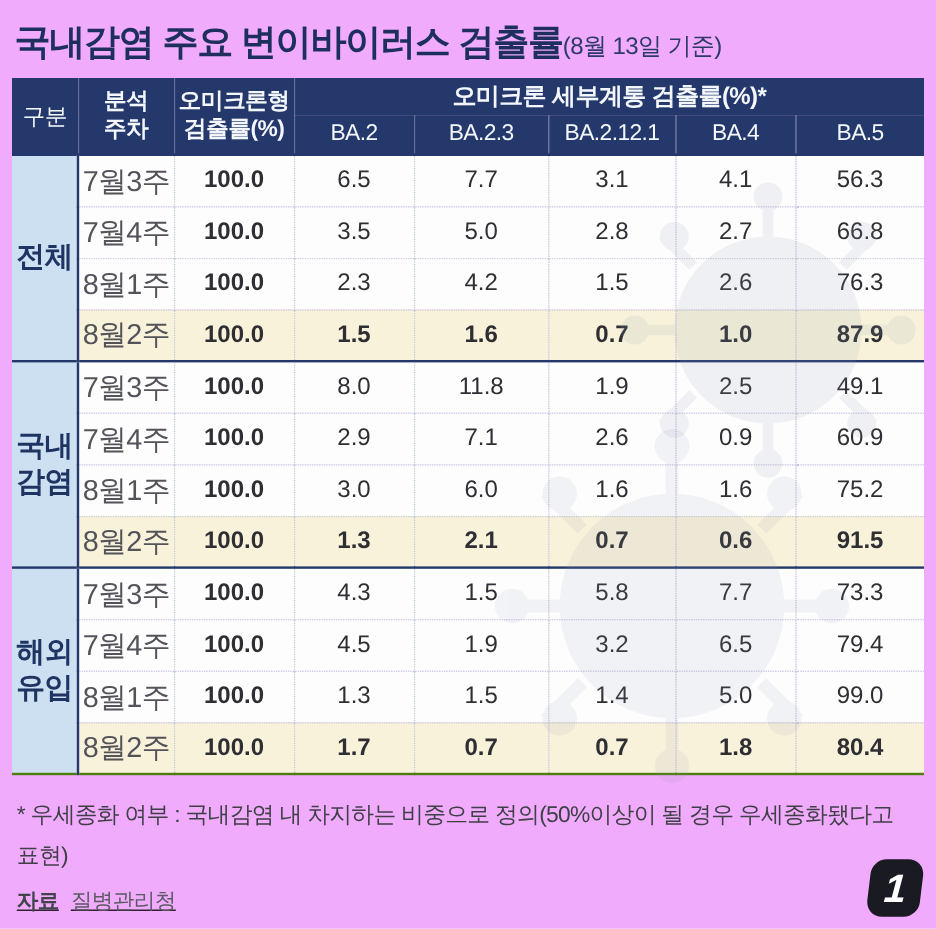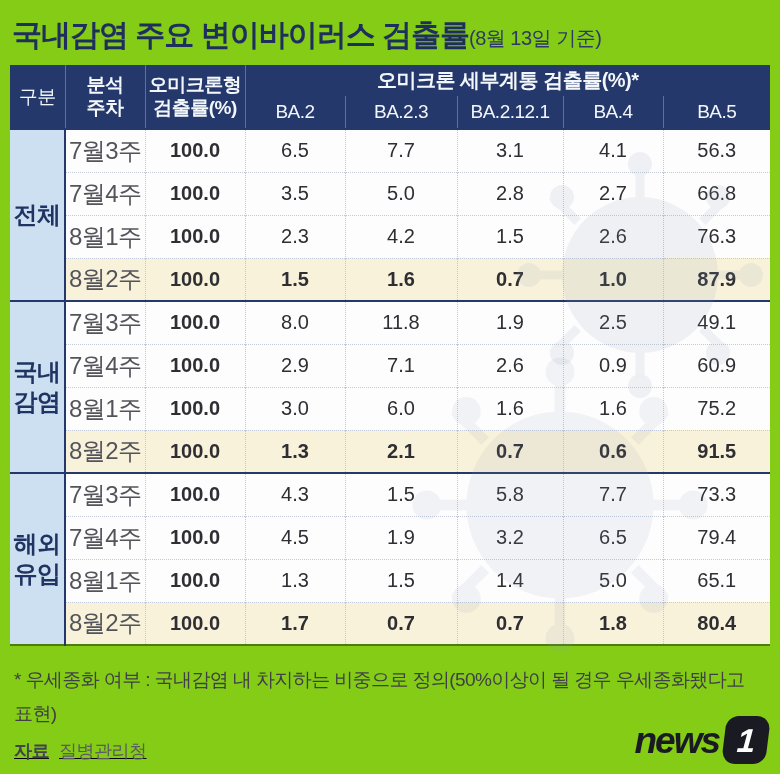--- a/index.html
+++ b/index.html
@@ -2,21 +2,21 @@
 <html><head>
 <meta charset="utf-8">
 <style>
   * { margin: 0; padding: 0; box-sizing: border-box; }
   html, body { width: 780px; }
   body { font-family: "Liberation Sans", "DejaVu Sans", sans-serif; }
   .page {
     position: relative;
     width: 780px;
     height: 774px;
-    background: #84cc16;
+    background: #f0abfc;
     overflow: hidden;
   }
   
   .title-row {
     padding: 15px 12px 9px 12px;
     white-space: nowrap;
   }
   .title-main {
     font-size: 30px;
     font-weight: bold;
@@ -282,21 +282,21 @@
             <td class="val">6.5</td>
             <td class="val">79.4</td>
           </tr>
           <tr>
             <td class="week">8월1주</td>
             <td class="val omicron">100.0</td>
             <td class="val">1.3</td>
             <td class="val">1.5</td>
             <td class="val">1.4</td>
             <td class="val">5.0</td>
-            <td class="val">65.1</td>
+            <td class="val">99.0</td>
           </tr>
           <tr class="highlight">
             <td class="week">8월2주</td>
             <td class="val omicron">100.0</td>
             <td class="val">1.7</td>
             <td class="val">0.7</td>
             <td class="val">0.7</td>
             <td class="val">1.8</td>
             <td class="val">80.4</td>
           </tr>
@@ -353,19 +353,18 @@
 
   <div class="footnotes">
     <div>* 우세종화 여부 : 국내감염 내 차지하는 비중으로 정의(50%이상이 될 경우 우세종화됐다고 표현)</div>
   </div>
 
   <div class="source-row">
     <span class="source-label">자료</span><span class="source-value">질병관리청</span>
   </div>
 
   <div class="logo">
-    <span class="logo-text">news</span>
     <div class="logo-badge">
       <span>1</span>
     </div>
   </div>
 
 </div>
 
 </body></html>

